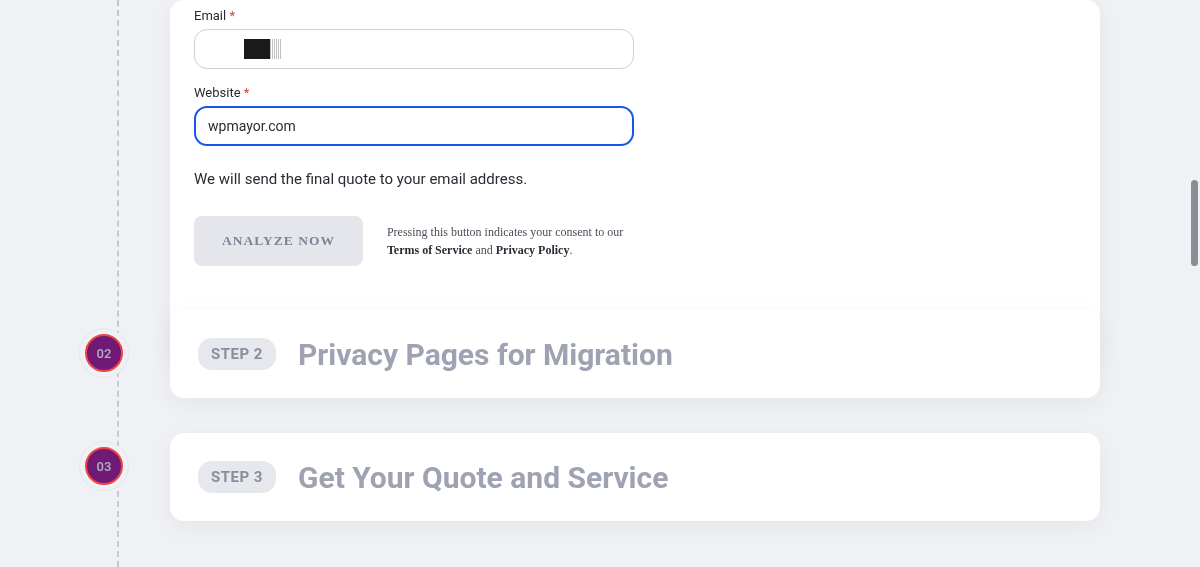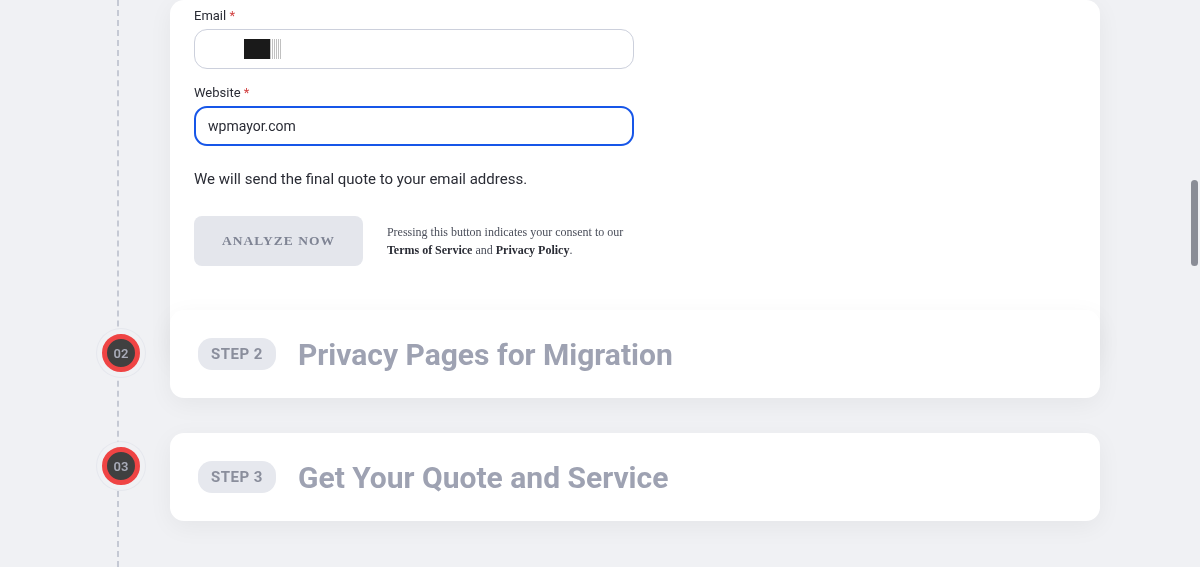--- a/index.html
+++ b/index.html
@@ -14,26 +14,26 @@
     .timeline {
       position: absolute;
       left: 117px;
       top: 0;
       bottom: 0;
       width: 0;
       border-left: 2px dashed #c5c9d4;
     }
     .step-circle {
       position: absolute;
-      left: 102px;
+      left: 85px;
       width: 38px;
       height: 38px;
       border-radius: 50%;
-      background: #404040;
-      border: 5px solid #ef4444;
+      background: #701a75;
+      border: 2px solid #ef4444;
       box-shadow: 0 0 0 5px #f0f1f4, 0 0 0 6px #e5e7ed;
       display: flex;
       align-items: center;
       justify-content: center;
       font-size: 13px;
       font-weight: 600;
       color: #a8abb8;
       z-index: 2;
     }
     .step-circle-02 { top: 334px; }

